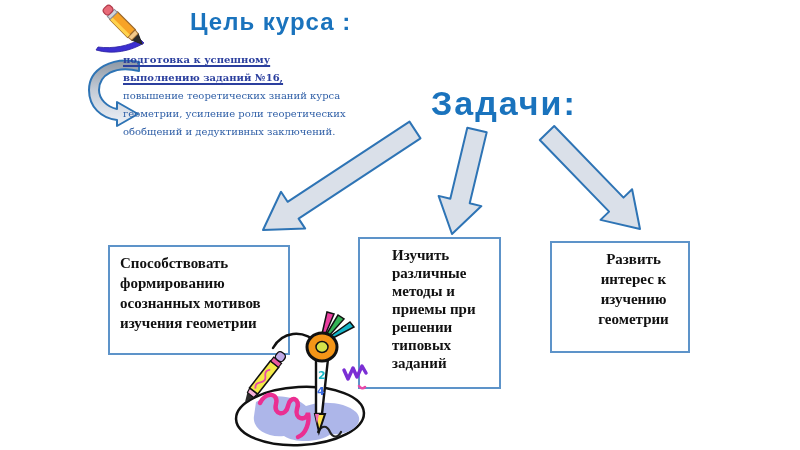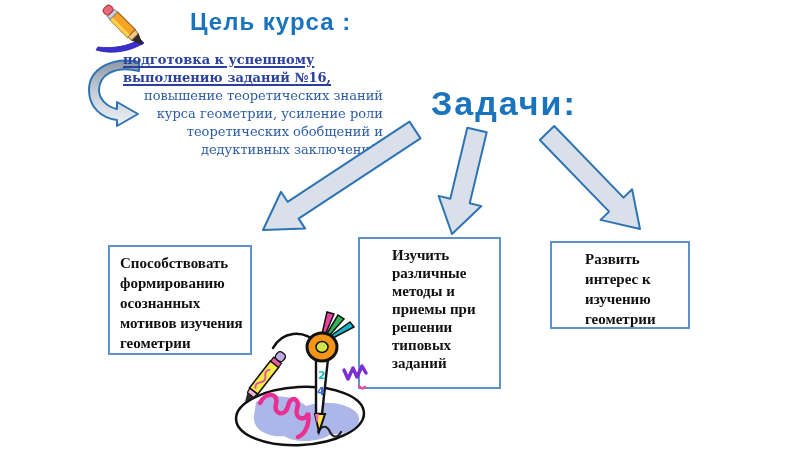--- a/index.html
+++ b/index.html
@@ -28,41 +28,40 @@
   }
   .tasks-heading{
     left:431px;top:84px;
     font-size:34px;font-weight:bold;letter-spacing:2px;
     color:var(--heading-blue);
     font-family:Liberation Sans, sans-serif;
   }
   .goal-text{
     left:123px;top:51px;width:262px;
     font-family:"DejaVu Serif",serif;
-    font-size:13px;line-height:18px;
+    font-size:10px;line-height:18px;
   }
   .goal-highlight{
     display:block;width:225px;
     font-weight:bold;color:var(--goal-highlight-blue);
     text-decoration:underline;text-decoration-thickness:1.5px;text-underline-offset:2px;
   }
   .goal-description{
     display:block;width:260px;
     color:var(--goal-text-blue);
-    text-align:right;
   }
   .task-box{
     border:2px solid var(--box-border-blue);
     background:#ffffff;
     font-family:"Liberation Serif",serif;font-weight:bold;
     font-size:15px;color:var(--box-text);
   }
-  .box1{left:108px;top:245px;width:144px;height:110px;padding:6px 6px 0 10px;line-height:20px;}
+  .box1{left:108px;top:245px;width:182px;height:110px;padding:6px 6px 0 10px;line-height:20px;}
   .box2{left:358px;top:237px;width:143px;height:152px;padding:7px 6px 0 32px;line-height:18px;}
-  .box3{left:550px;top:241px;width:140px;height:88px;padding:6px 6px 4px 33px;line-height:20px;}
+  .box3{left:550px;top:241px;width:140px;height:112px;padding:6px 6px 4px 33px;line-height:20px;text-align:center;}
   .arrow-layer{left:0;top:0;width:800px;height:450px;pointer-events:none;}
   .pencil-icon-wrap{left:93px;top:3px;width:62px;height:52px;}
   .curved-arrow-wrap{left:82px;top:55px;width:60px;height:74px;}
   .clipart-wrap{left:226px;top:310px;width:168px;height:140px;}
 </style>
 </head>
 <body>
 
 <div class="slide">
 

